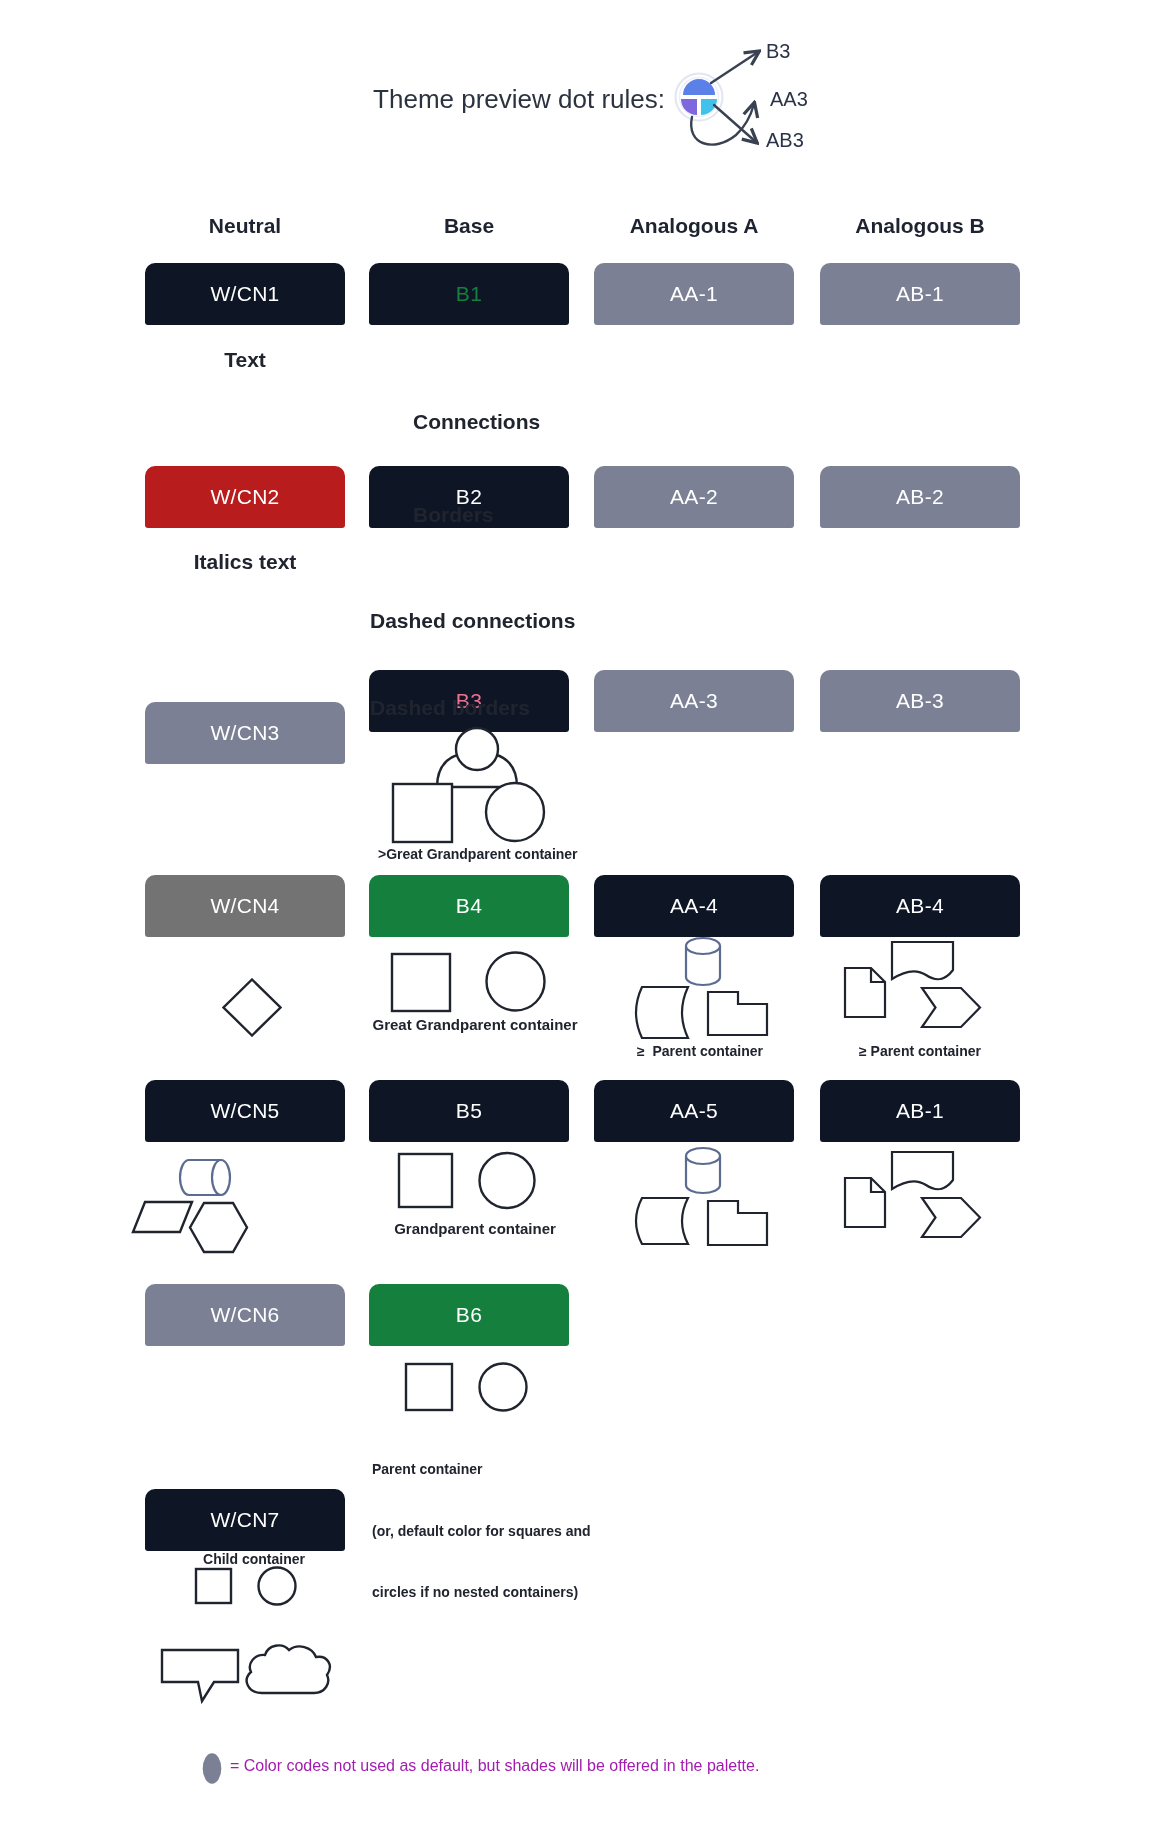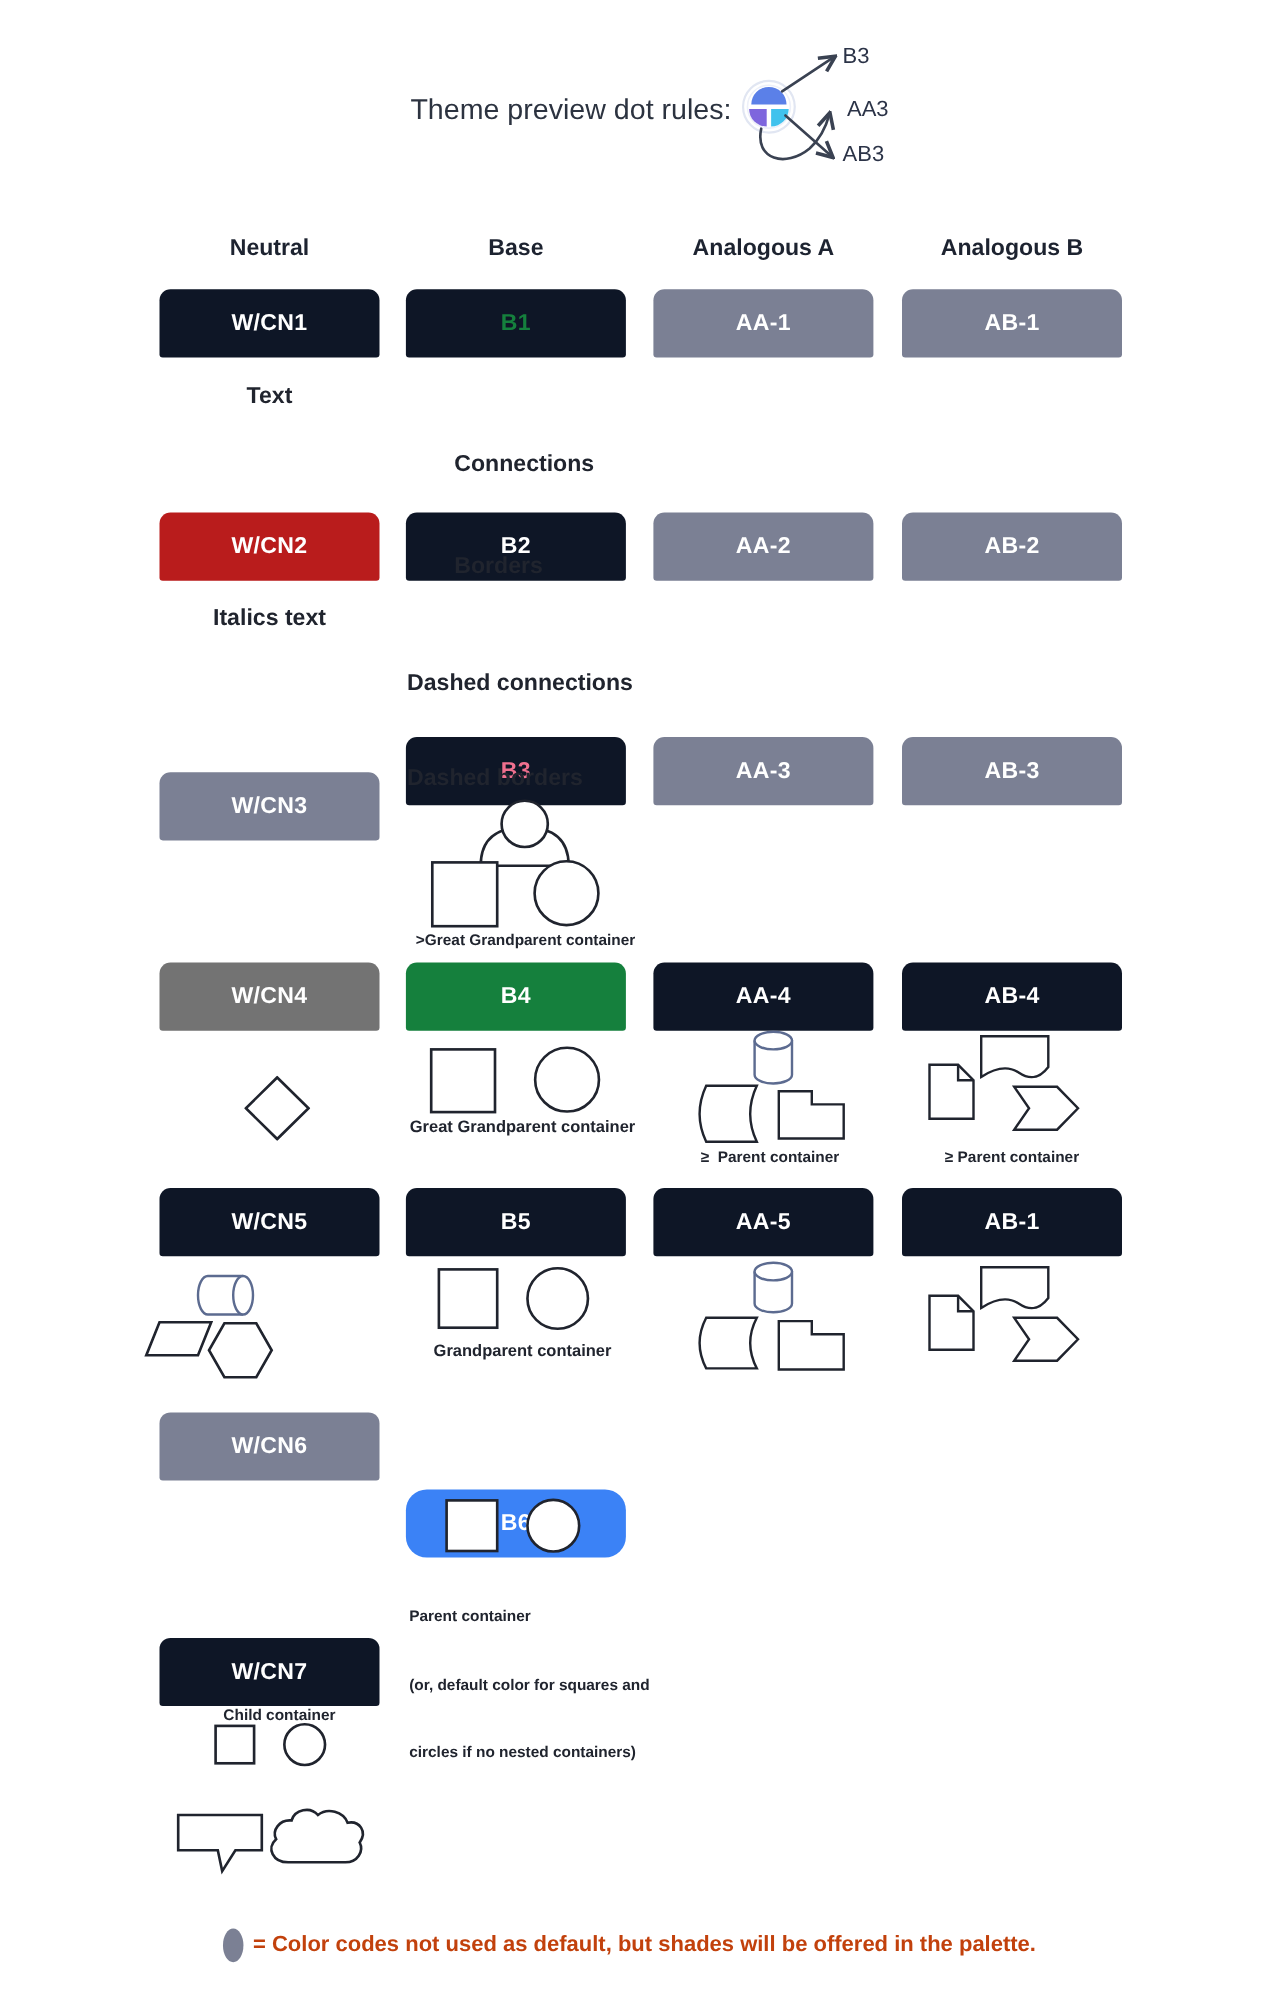--- a/index.html
+++ b/index.html
@@ -4,30 +4,30 @@
 <style>
   html,body{margin:0;padding:0;background:#fff;}
   #page{position:relative;width:1164px;height:1822px;background:#ffffff;
         font-family:"Liberation Sans",sans-serif;overflow:hidden;}
   #title{position:absolute;left:300px;top:84px;width:365px;text-align:right;
          font-size:26px;font-weight:500;color:#2c3340;}
   .dot-label{position:absolute;font-size:20px;font-weight:500;color:#2b3347;}
   .hdr{position:absolute;width:200px;text-align:center;font-size:21px;font-weight:700;color:#1d2330;}
   .cell{position:absolute;width:200px;height:62px;border-radius:10px 10px 3px 3px;
         display:flex;align-items:center;justify-content:center;
-        font-size:21px;font-weight:700;color:#fff;letter-spacing:.3px;}
+        font-size:21px;font-weight:400;color:#fff;letter-spacing:.3px;}
   .note{position:absolute;font-weight:700;color:#20242e;white-space:pre;}
   .note.big{font-size:21px;line-height:31px;}
   .note.b2{line-height:29px;}
   .note.mid{font-size:15px;}
   .note.sm{font-size:14px;}
   .note.b6{line-height:20.5px;}
   .center{text-align:center;}
   .shape-svg{position:absolute;display:block;}
-  #legend-text{position:absolute;left:230px;top:1757px;font-size:20px;font-weight:700;color:#c2410c;}
+  #legend-text{position:absolute;left:230px;top:1757px;font-size:16px;font-weight:400;color:#a21caf;}
 </style>
 </head>
 <body>
 
 <div id="page">
 
   <div id="title">Theme preview dot rules:</div>
 
   <svg class="shape-svg" style="left:650px;top:25px" width="150" height="130" viewBox="0 0 150 130">
     <defs>
@@ -67,21 +67,21 @@
   <div class="cell" style="left: 820px; top: 670px; background: rgb(123, 128, 148); color: rgb(255, 255, 255);">AB-3</div>
   <div class="cell" style="left: 145px; top: 875px; background: #737373; color: rgb(255, 255, 255);">W/CN4</div>
   <div class="cell" style="left: 369px; top: 875px; background: #15803d; color: rgb(255, 255, 255);">B4</div>
   <div class="cell" style="left: 594px; top: 875px; background: rgb(14, 22, 38); color: rgb(255, 255, 255);">AA-4</div>
   <div class="cell" style="left: 820px; top: 875px; background: rgb(14, 22, 38); color: rgb(255, 255, 255);">AB-4</div>
   <div class="cell" style="left: 145px; top: 1080px; background: rgb(14, 22, 38); color: rgb(255, 255, 255);">W/CN5</div>
   <div class="cell" style="left: 369px; top: 1080px; background: rgb(14, 22, 38); color: rgb(255, 255, 255);">B5</div>
   <div class="cell" style="left: 594px; top: 1080px; background: rgb(14, 22, 38); color: rgb(255, 255, 255);">AA-5</div>
   <div class="cell" style="left: 820px; top: 1080px; background: rgb(14, 22, 38); color: rgb(255, 255, 255);">AB-1</div>
   <div class="cell" style="left: 145px; top: 1284px; background: rgb(123, 128, 148); color: rgb(255, 255, 255);">W/CN6</div>
-  <div class="cell" style="left: 369px; top: 1354px; background: #3b82f6; color: rgb(255, 255, 255); border-radius: 19px;">B6</div>
+  <div class="cell" style="left: 369px; top: 1284px; background: #15803d; color: rgb(255, 255, 255);">B6</div>
   <div class="cell" style="left: 145px; top: 1489px; background: rgb(14, 22, 38); color: rgb(255, 255, 255);">W/CN7</div>
 
   <div class="note big center" style="left:145px;top:344px;width:200px">Text</div>
   <div class="note big" style="left:413px;top:344px">
     <div>Connections</div>
     <div>Borders</div>
   </div>
 
   <div class="note big center" style="left:145px;top:546px;width:200px">Italics text</div>
   <div class="note big b2" style="left:370px;top:548px">

